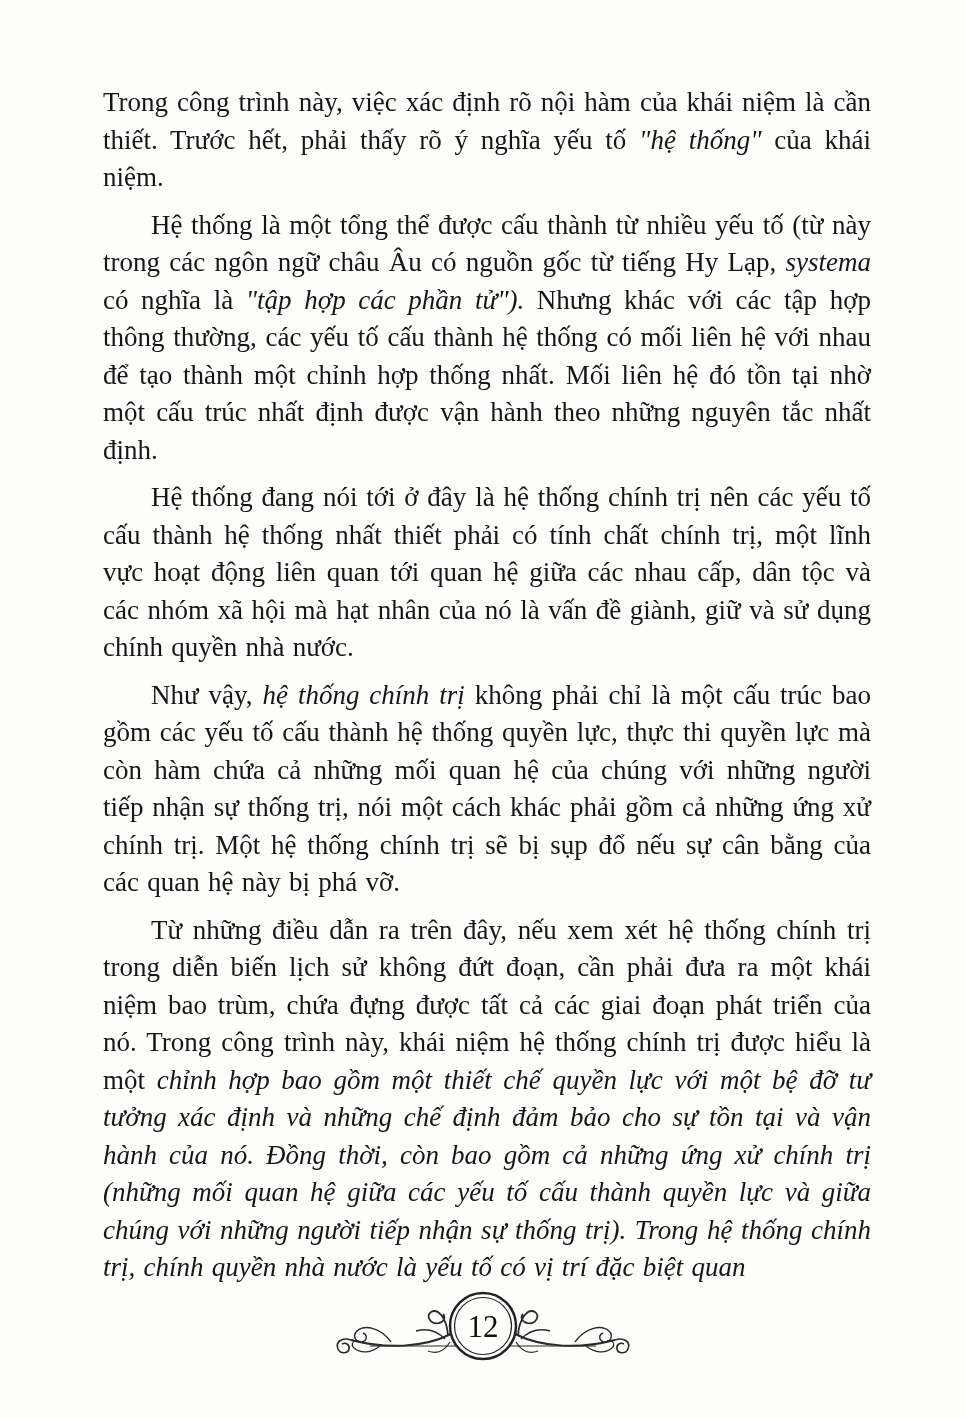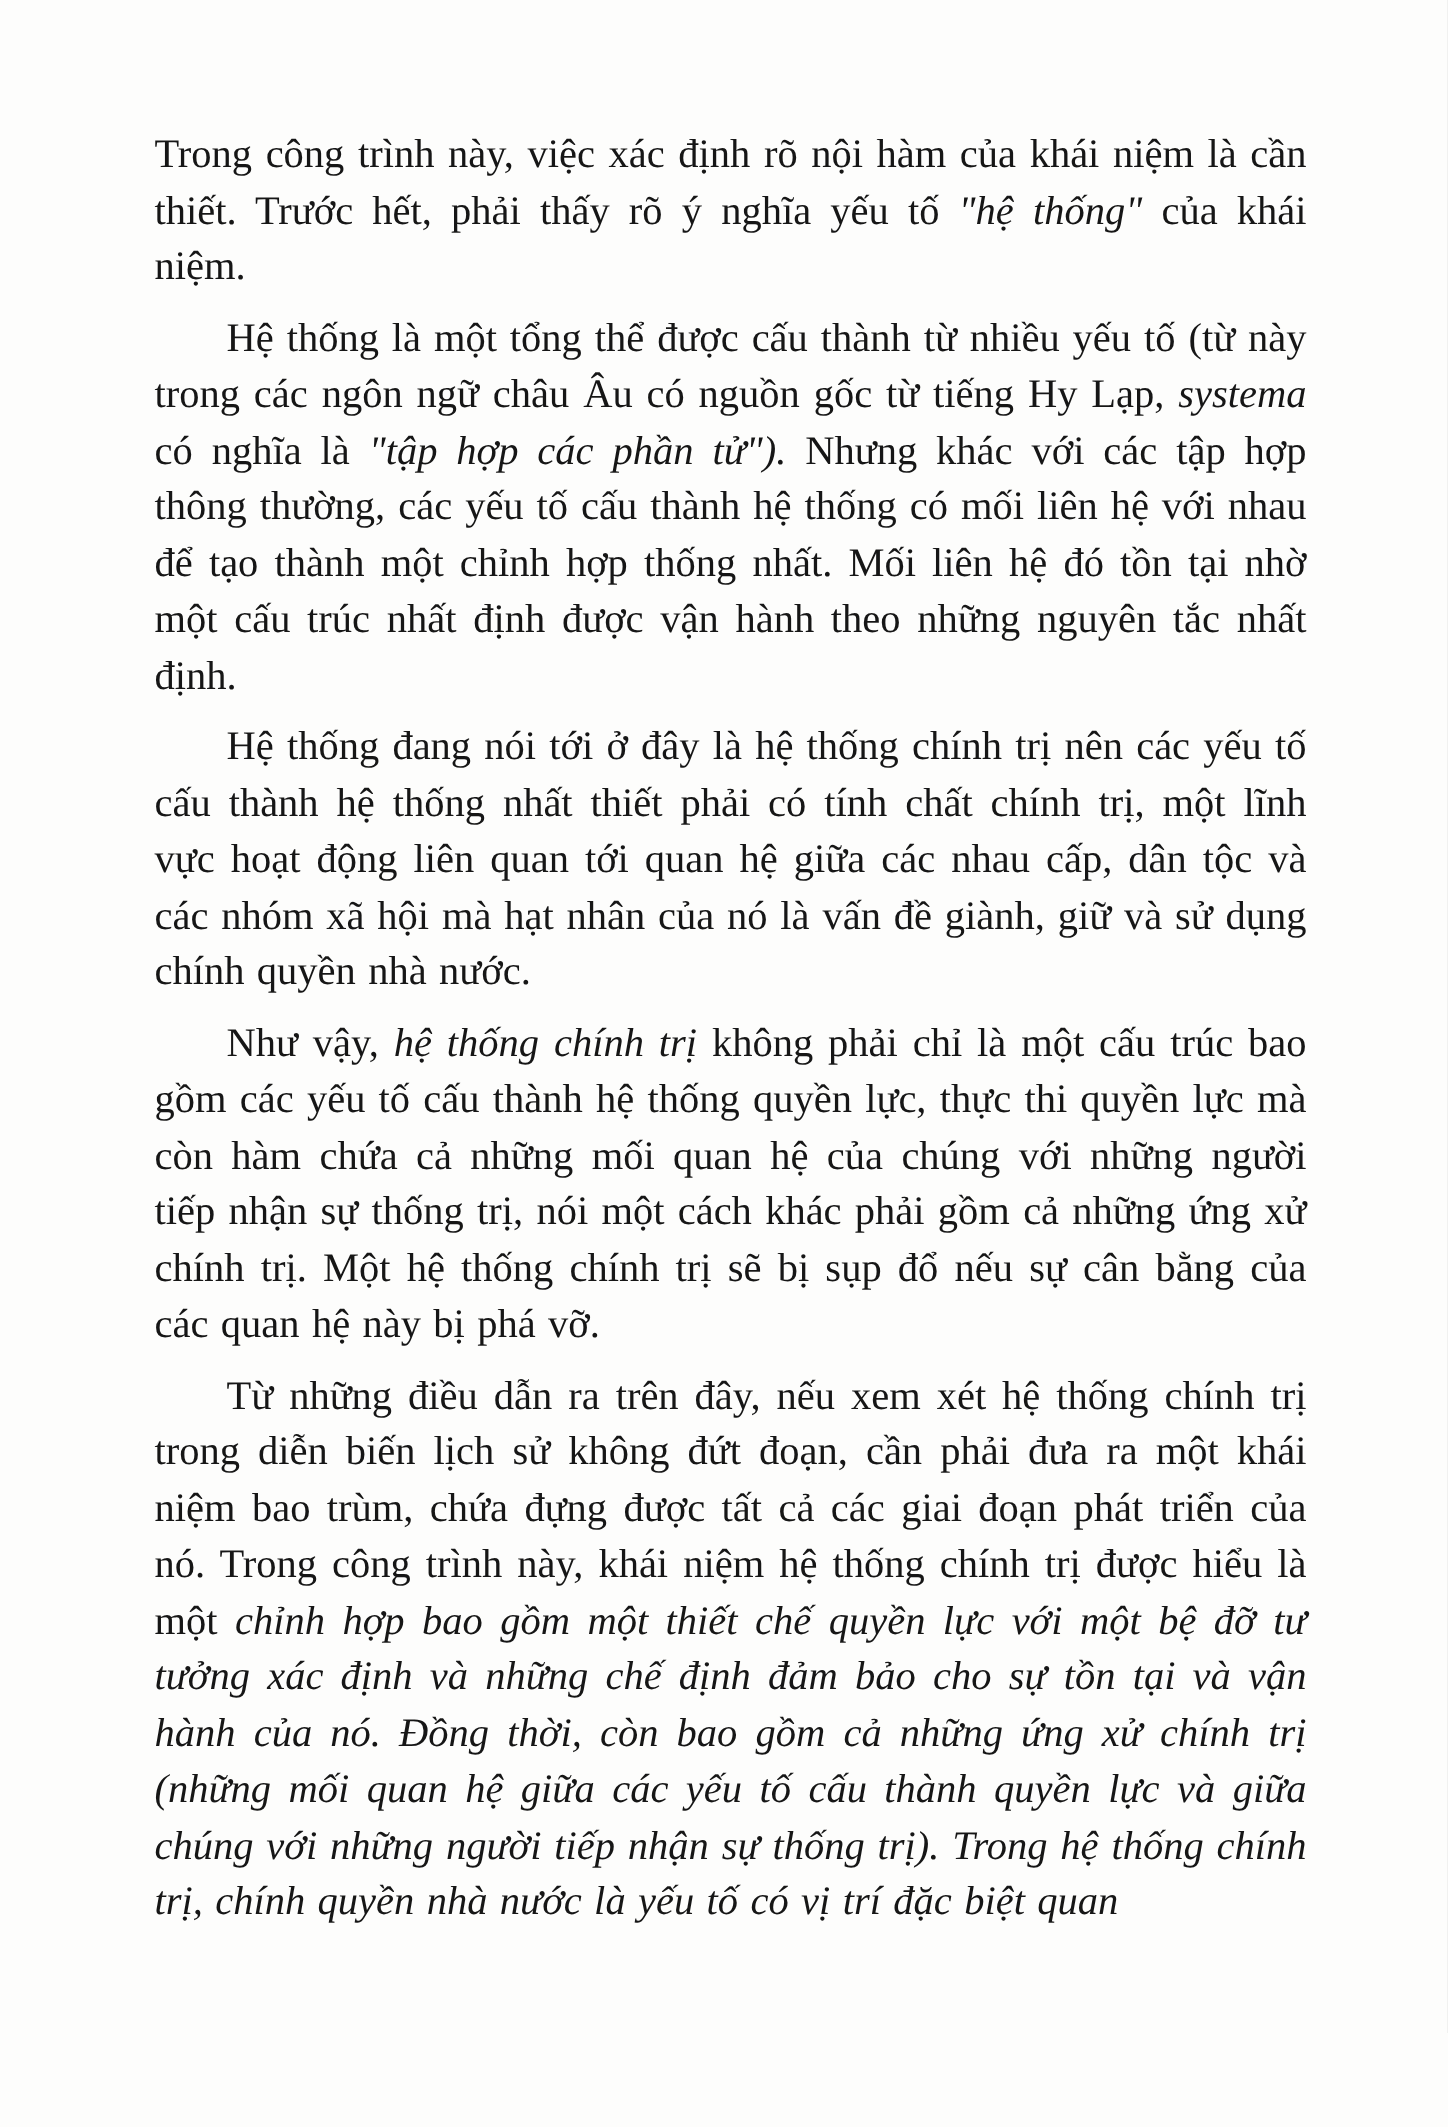--- a/index.html
+++ b/index.html
@@ -56,14 +56,43 @@
 <div class="page">
 
   <div class="text-block">
       <p class="para"><span class="run">Trong công trình này, việc xác định rõ nội hàm của khái niệm là cần thiết. Trước hết, phải thấy rõ ý nghĩa yếu tố </span><span class="run italic">"hệ thống"</span><span class="run"> của khái niệm.</span></p>
       <p class="para indent"><span class="run">Hệ thống là một tổng thể được cấu thành từ nhiều yếu tố (từ này trong các ngôn ngữ châu Âu có nguồn gốc từ tiếng Hy Lạp, </span><span class="run italic">systema</span><span class="run"> có nghĩa là </span><span class="run italic">"tập hợp các phần tử").</span><span class="run"> Nhưng khác với các tập hợp thông thường, các yếu tố cấu thành hệ thống có mối liên hệ với nhau để tạo thành một chỉnh hợp thống nhất. Mối liên hệ đó tồn tại nhờ một cấu trúc nhất định được vận hành theo những nguyên tắc nhất định.</span></p>
       <p class="para indent"><span class="run">Hệ thống đang nói tới ở đây là hệ thống chính trị nên các yếu tố cấu thành hệ thống nhất thiết phải có tính chất chính trị, một lĩnh vực hoạt động liên quan tới quan hệ giữa các nhau cấp, dân tộc và các nhóm xã hội mà hạt nhân của nó là vấn đề giành, giữ và sử dụng chính quyền nhà nước.</span></p>
       <p class="para indent"><span class="run">Như vậy, </span><span class="run italic">hệ thống chính trị</span><span class="run"> không phải chỉ là một cấu trúc bao gồm các yếu tố cấu thành hệ thống quyền lực, thực thi quyền lực mà còn hàm chứa cả những mối quan hệ của chúng với những người tiếp nhận sự thống trị, nói một cách khác phải gồm cả những ứng xử chính trị. Một hệ thống chính trị sẽ bị sụp đổ nếu sự cân bằng của các quan hệ này bị phá vỡ.</span></p>
       <p class="para indent"><span class="run">Từ những điều dẫn ra trên đây, nếu xem xét hệ thống chính trị trong diễn biến lịch sử không đứt đoạn, cần phải đưa ra một khái niệm bao trùm, chứa đựng được tất cả các giai đoạn phát triển của nó. Trong công trình này, khái niệm hệ thống chính trị được hiểu là một </span><span class="run italic">chỉnh hợp bao gồm một thiết chế quyền lực với một bệ đỡ tư tưởng xác định và những chế định đảm bảo cho sự tồn tại và vận hành của nó. Đồng thời, còn bao gồm cả những ứng xử chính trị (những mối quan hệ giữa các yếu tố cấu thành quyền lực và giữa chúng với những người tiếp nhận sự thống trị). Trong hệ thống chính trị, chính quyền nhà nước là yếu tố có vị trí đặc biệt quan</span></p>
     </div>
 
+  <div class="ornament">
+    <svg viewBox="0 0 310 104">
+      <defs>
+        <g id="fl">
+
+          <path class="line" stroke-width="2" d="M187 58 C 215 72, 252 73, 287 64"></path>
+          <path class="line" stroke-width="1.2" d="M176 70 L 268 70"></path>
+
+          <path class="line" stroke-width="1.6" d="M287 64 c 9 -3 16 2 13 9 c -2 5 -10 5 -11 0 c -1 -4 3 -7 7 -5"></path>
+
+          <path class="line" stroke-width="1.4" d="M247 66 c 10 -14 26 -18 34 -11 c 5 5 1 12 -5 11 c -5 -1 -6 -7 -1 -9"></path>
+
+          <path class="line" stroke-width="1.2" d="M258 70 c 9 7 19 8 26 2 c 4 -4 0 -9 -5 -7"></path>
+
+          <path class="line" stroke-width="1.8" d="M190 60 c 1 -18 10 -28 17 -24 c 6 4 0 13 -8 11 c -5 -1 -7 -6 -4 -9"></path>
+          <path class="line" stroke-width="1.4" d="M193 63 c 8 -8 18 -11 29 -8"></path>
+          <path class="line" stroke-width="1.2" d="M188 66 c 6 10 14 12 22 9"></path>
+        </g>
+      </defs>
+
+      <use href="#fl" x="0" y="0"></use>
+
+      <use href="#fl" transform="scale(-1,1) translate(-310,0)"></use>
+
+      <circle cx="155" cy="50" r="33" fill="#fdfdfc" stroke="#222" stroke-width="2.5"></circle>
+      <circle cx="155" cy="50" r="28.5" fill="none" stroke="#222" stroke-width="1.2"></circle>
+      <text class="pageno" x="155" y="61" text-anchor="middle">12</text>
+    </svg>
+  </div>
 
 </div>
 
 </body></html>

